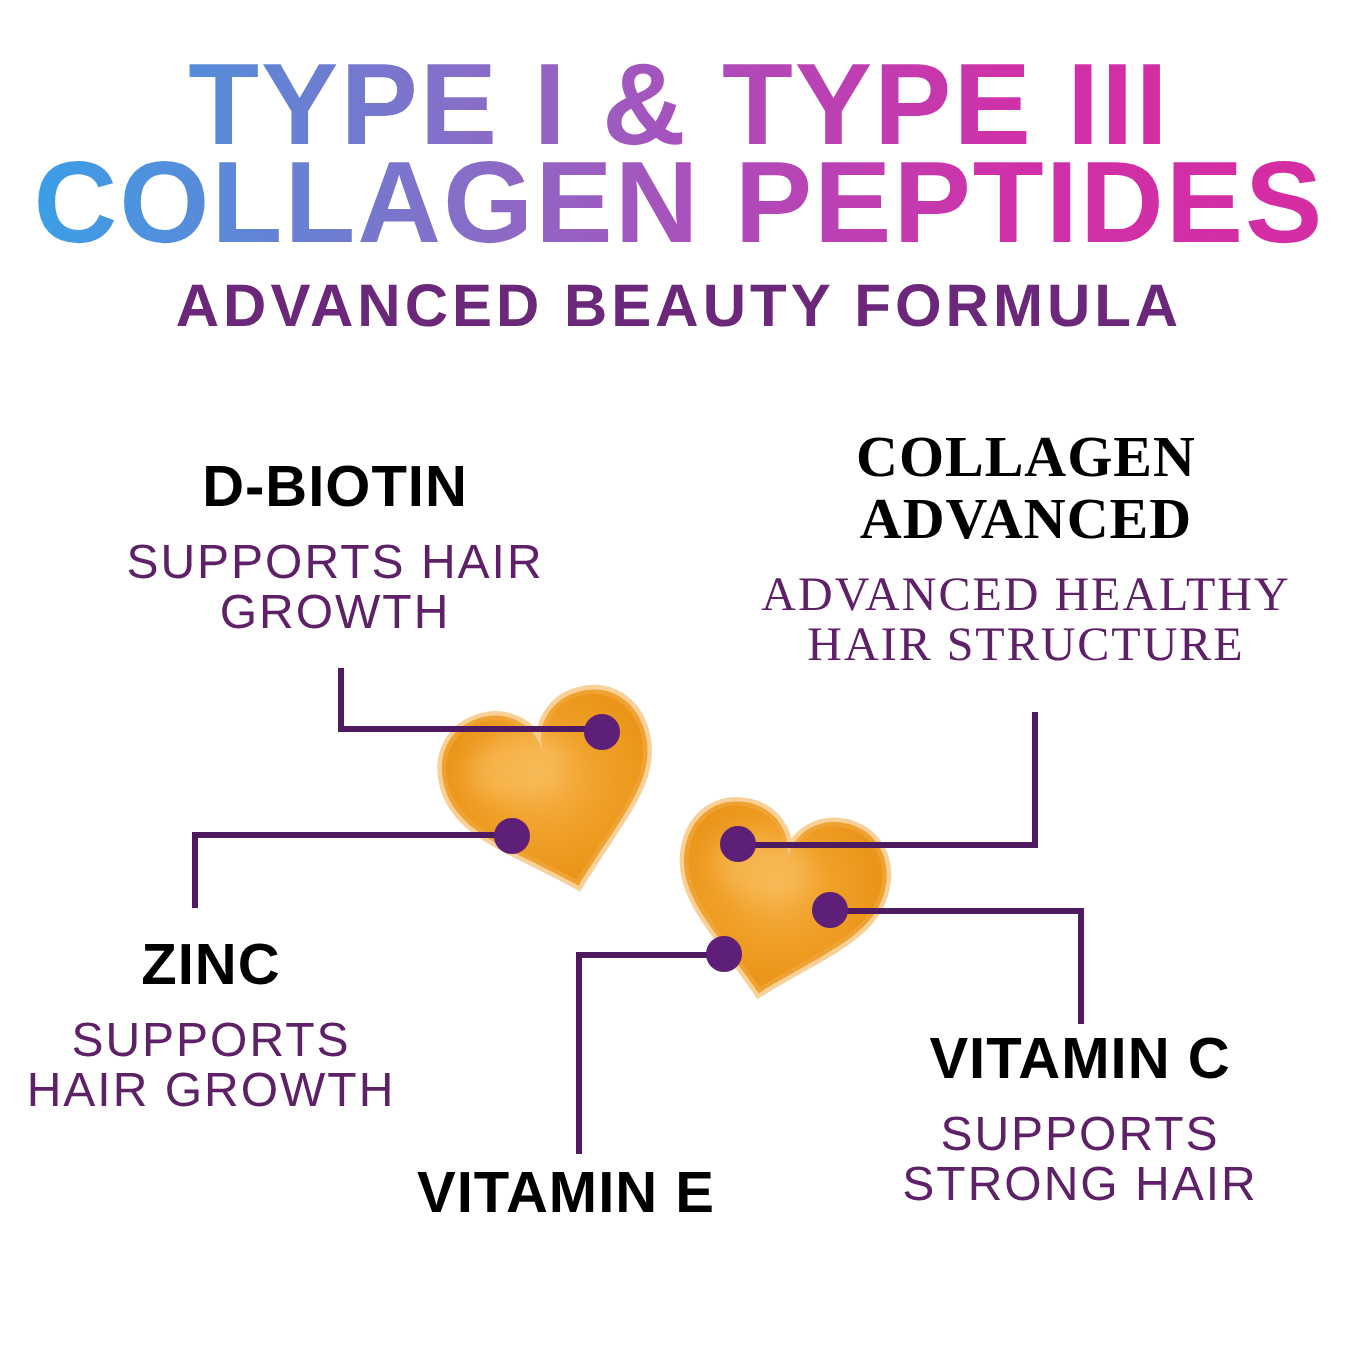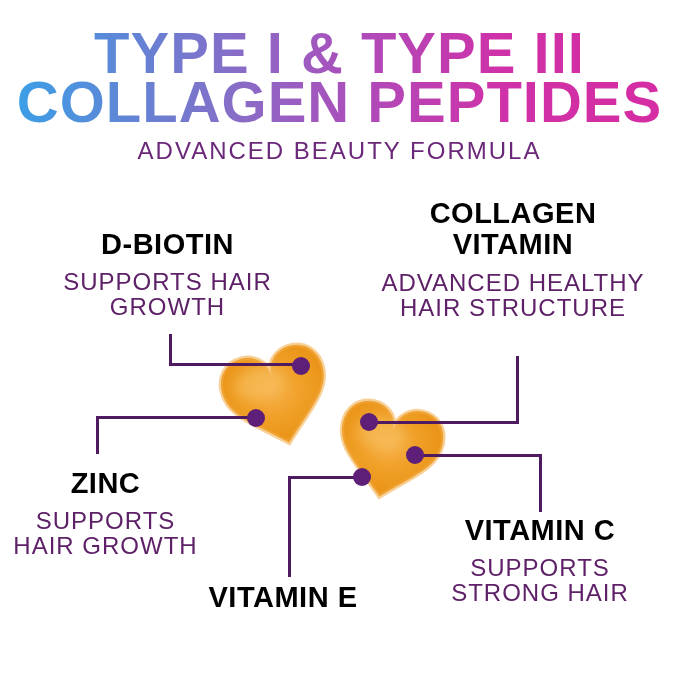--- a/index.html
+++ b/index.html
@@ -25,22 +25,22 @@
     letter-spacing:1px;
     padding-top:8px;
     background:linear-gradient(90deg,#35a3e9 0%,#5f86d6 18%,#8a6bc6 36%,#b04ab9 54%,#cf31a8 74%,#d62ca2 100%);
     -webkit-background-clip:text;
     background-clip:text;
     color:transparent;
     white-space:pre-line;
   }
   .subtitle{
     margin-top:11px;
-    font-size:24px;
-    font-weight:normal;
+    font-size:30px;
+    font-weight:bold;
     letter-spacing:2px;
     color:#6b2779;
   }
 
   
   .callout{position:absolute;text-align:center;}
   .callout .h{
     font-weight:bold;
     font-size:29px;
     line-height:40px;
@@ -124,24 +124,24 @@
   <div class="dot" style="left:353px;top:468px;"></div>
 
   <div class="callout" style="left:25px;top:224px;width:285px;">
     <div class="h">D-BIOTIN</div>
     <div class="s">
       <div>SUPPORTS HAIR</div>
       <div>GROWTH</div>
     </div>
   </div>
 
-  <div class="callout" style="left:358px;top:192px;width:310px;">
+  <div class="callout" style="left:358px;top:208px;width:310px;font-family:Liberation Serif, serif;">
     <div class="h tight">
       <div>COLLAGEN</div>
-      <div>VITAMIN</div>
+      <div>ADVANCED</div>
     </div>
     <div class="s">
       <div>ADVANCED HEALTHY</div>
       <div>HAIR STRUCTURE</div>
     </div>
   </div>
 
   <div class="callout" style="left:3px;top:463px;width:205px;">
     <div class="h">ZINC</div>
     <div class="s">

